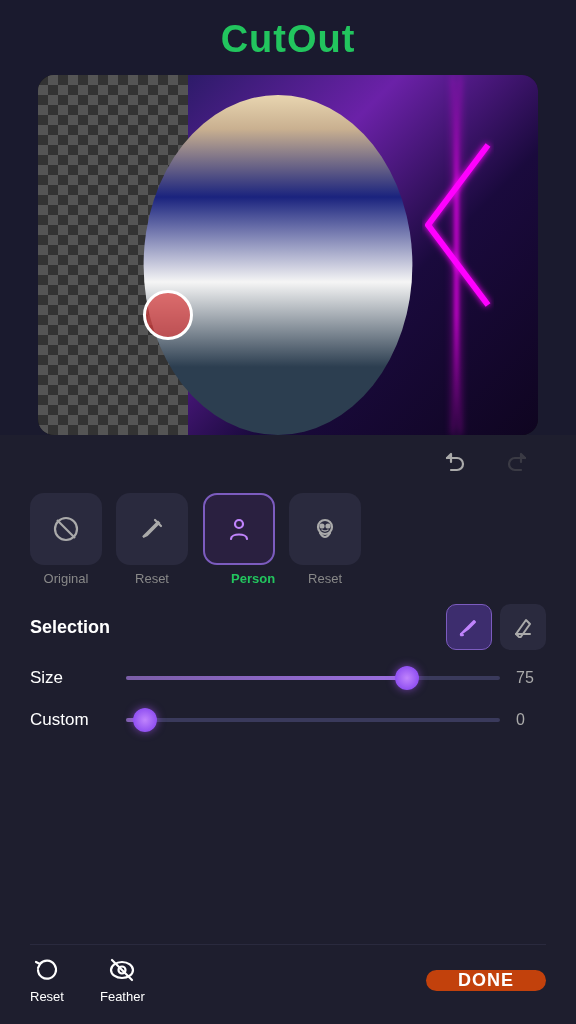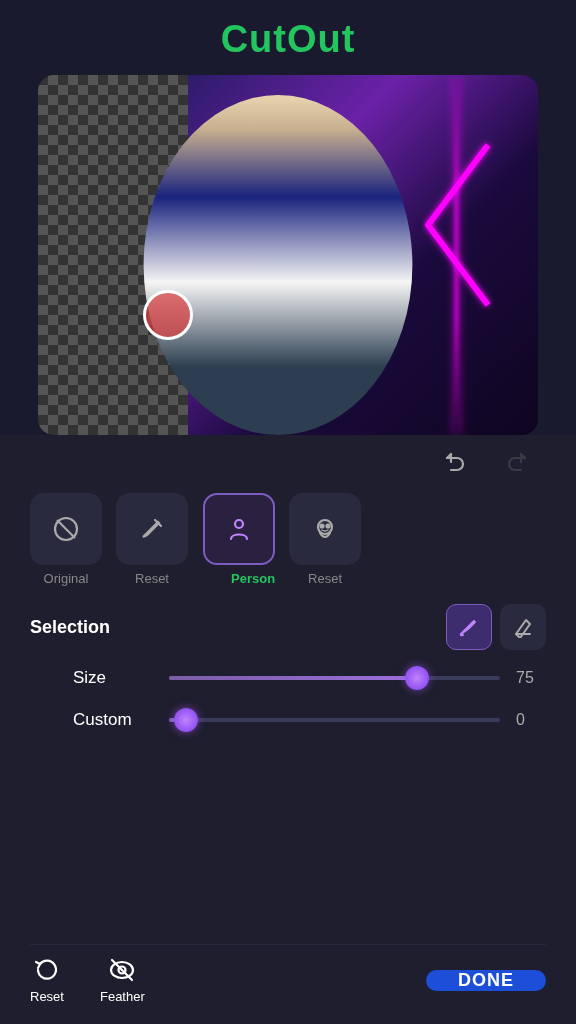--- a/index.html
+++ b/index.html
@@ -214,21 +214,20 @@
       color: #c4a0ff;
       border: 1.5px solid #7c5cbf;
     }
 
     
     .slider-row {
       display: flex;
       align-items: center;
       margin-bottom: 22px;
       gap: 16px;
-      margin-left: 43px;
     }
 
     .slider-label {
       color: #ffffff;
       font-size: 17px;
       font-weight: 500;
       min-width: 80px;
     }
 
     .slider-track {
@@ -291,21 +290,21 @@
       color: #ffffff;
     }
 
     .action-label {
       font-size: 13px;
       color: #ffffff;
       font-weight: 500;
     }
 
     .done-btn {
-      background: #1d4ed8;
+      background: #c2410c;
       color: #ffffff;
       font-size: 18px;
       font-weight: 800;
       padding: 0 32px;
       border-radius: 14px;
       border: none;
       cursor: pointer;
       letter-spacing: 1px;
     }
   </style>

